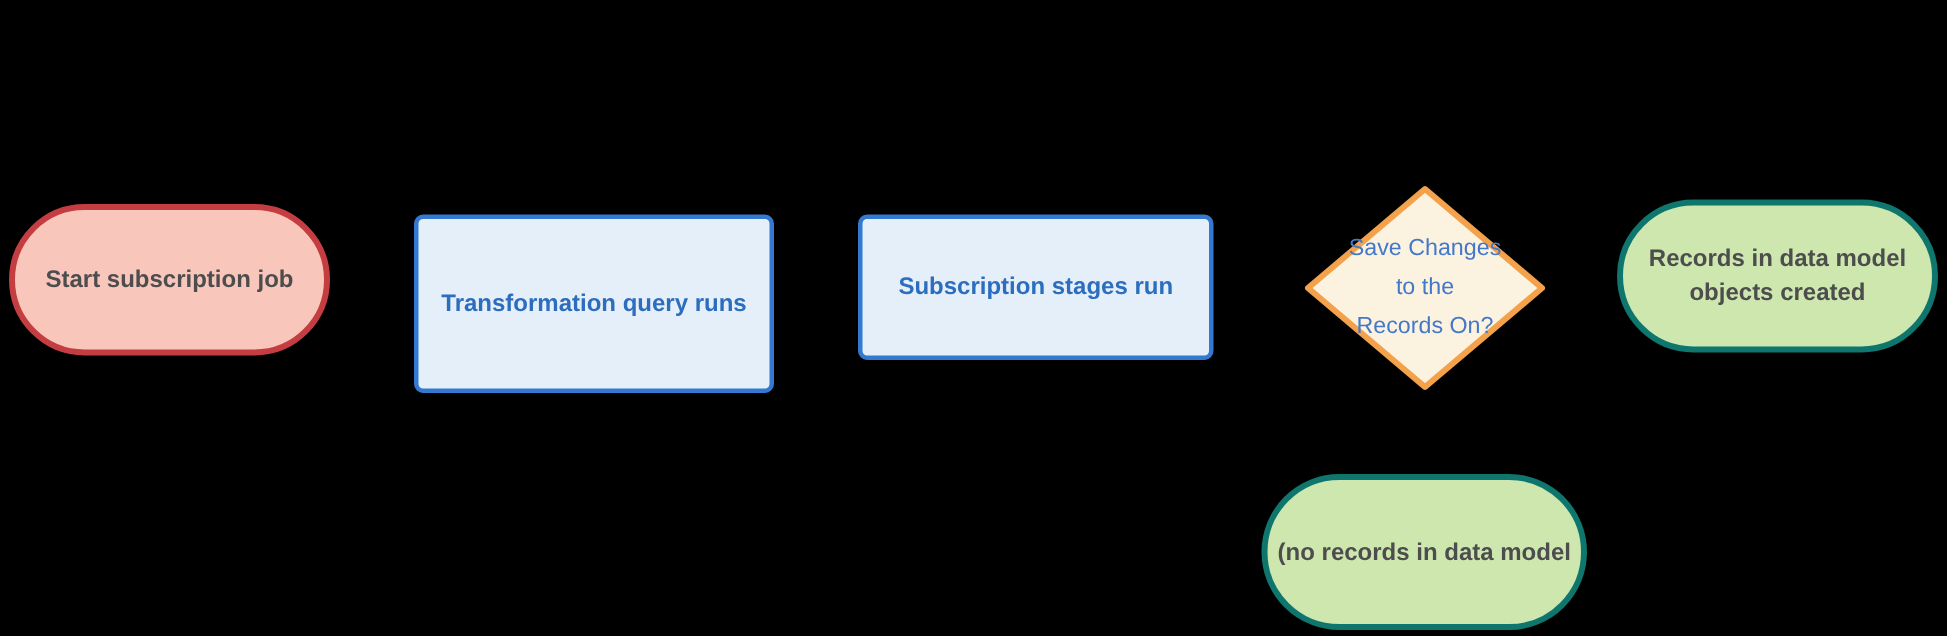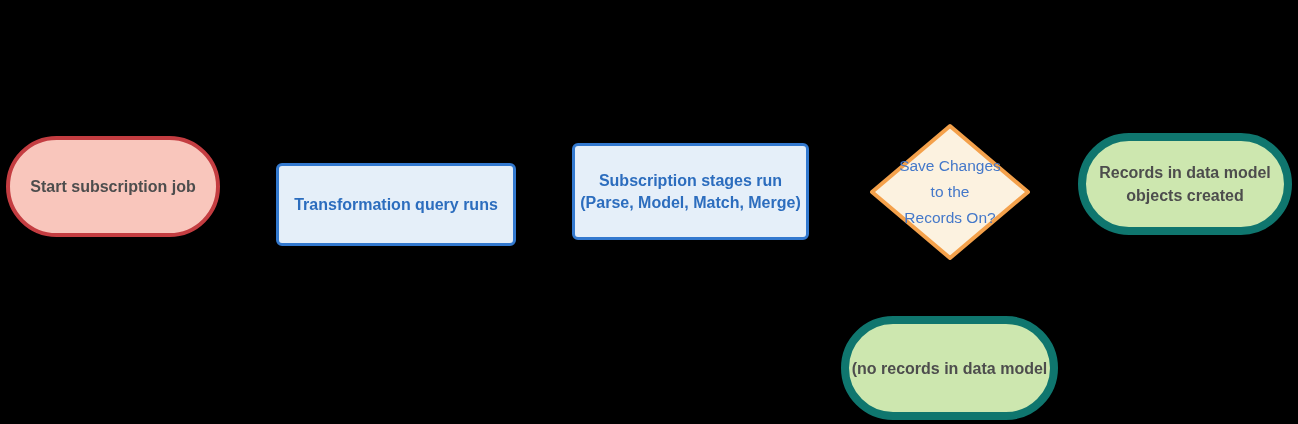--- a/index.html
+++ b/index.html
@@ -33,25 +33,25 @@
     background: #F9C6BC;
     border: 4px solid #C43D41;
   }
   .process-node {
     background: #E5EFF9;
     border: 3px solid #3379CF;
     border-radius: 6px;
     color: #2C6DBE;
     line-height: 22px;
   }
-  .process-1 { left: 276px; top: 143px; width: 240px; height: 83px; margin-top: 20px; }
+  .process-1 { left: 276px; top: 143px; width: 240px; height: 119px; }
   .process-2 { left: 572px; top: 143px; width: 237px; height: 97px; }
   .terminal-node {
     background: #CDE7AF;
-    border: 8px solid #0f766e;
+    border: 4px solid #0f766e;
   }
   .terminal-records { left: 1078px; top: 133px; width: 214px; height: 102px; }
   .terminal-query   { left: 290px;  top: 316px; width: 218px; height: 100px; }
   .terminal-ends    { left: 841px;  top: 316px; width: 217px; height: 104px; }
   .decision-node {
     position: absolute;
     left: 869px; top: 123px; width: 162px; height: 138px;
   }
   .decision-node svg {
     position: absolute;
@@ -81,21 +81,20 @@
   <div class="node stadium start-node">
     <div class="line">Start subscription job</div>
   </div>
 
   <div class="node process-node process-1">
     <div class="line">Transformation query runs</div>
   </div>
 
   <div class="node process-node process-2">
     <div class="line">Subscription stages run</div>
-    <div class="line">(Parse, Model, Match, Merge)</div>
   </div>
 
   <div class="decision-node">
     <svg viewBox="0 0 162 138">
       <polygon points="81,3 159,69 81,135 3,69" fill="#FCF2E0" stroke="#F4A14B" stroke-width="4" stroke-linejoin="round"></polygon>
     </svg>
     <div class="decision-label">
       <div class="line">Save Changes</div>
       <div class="line">to the</div>
       <div class="line">Records On?</div>

